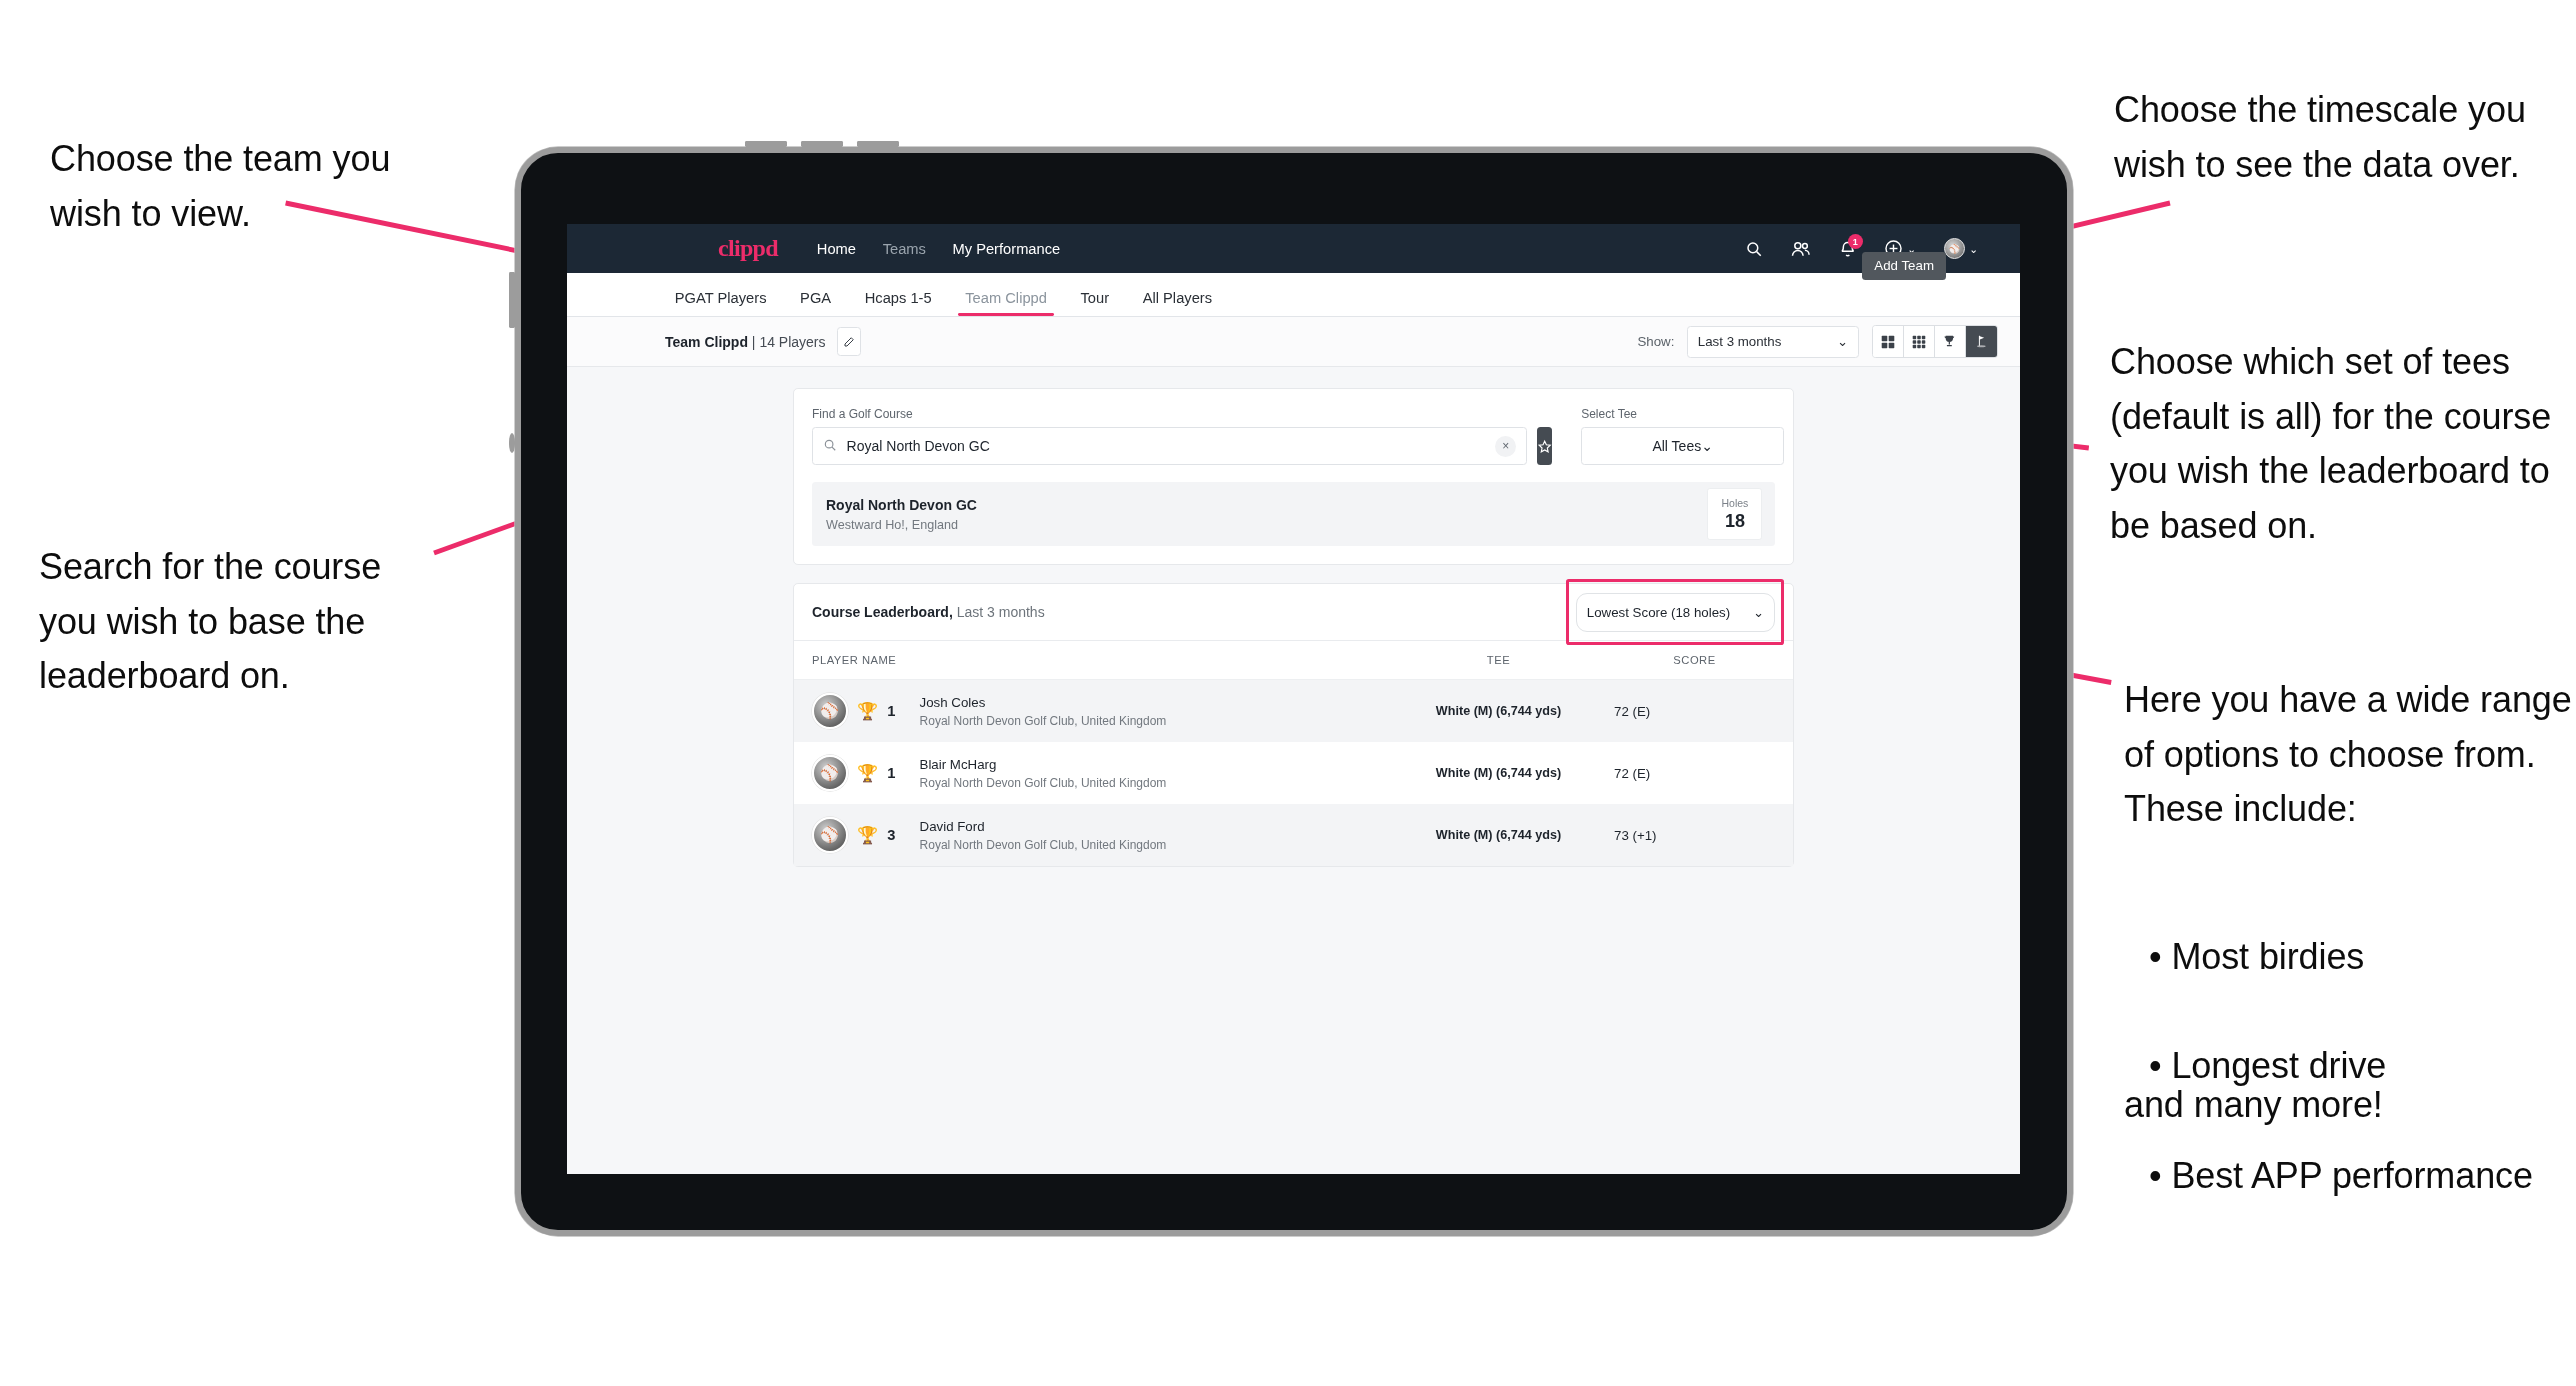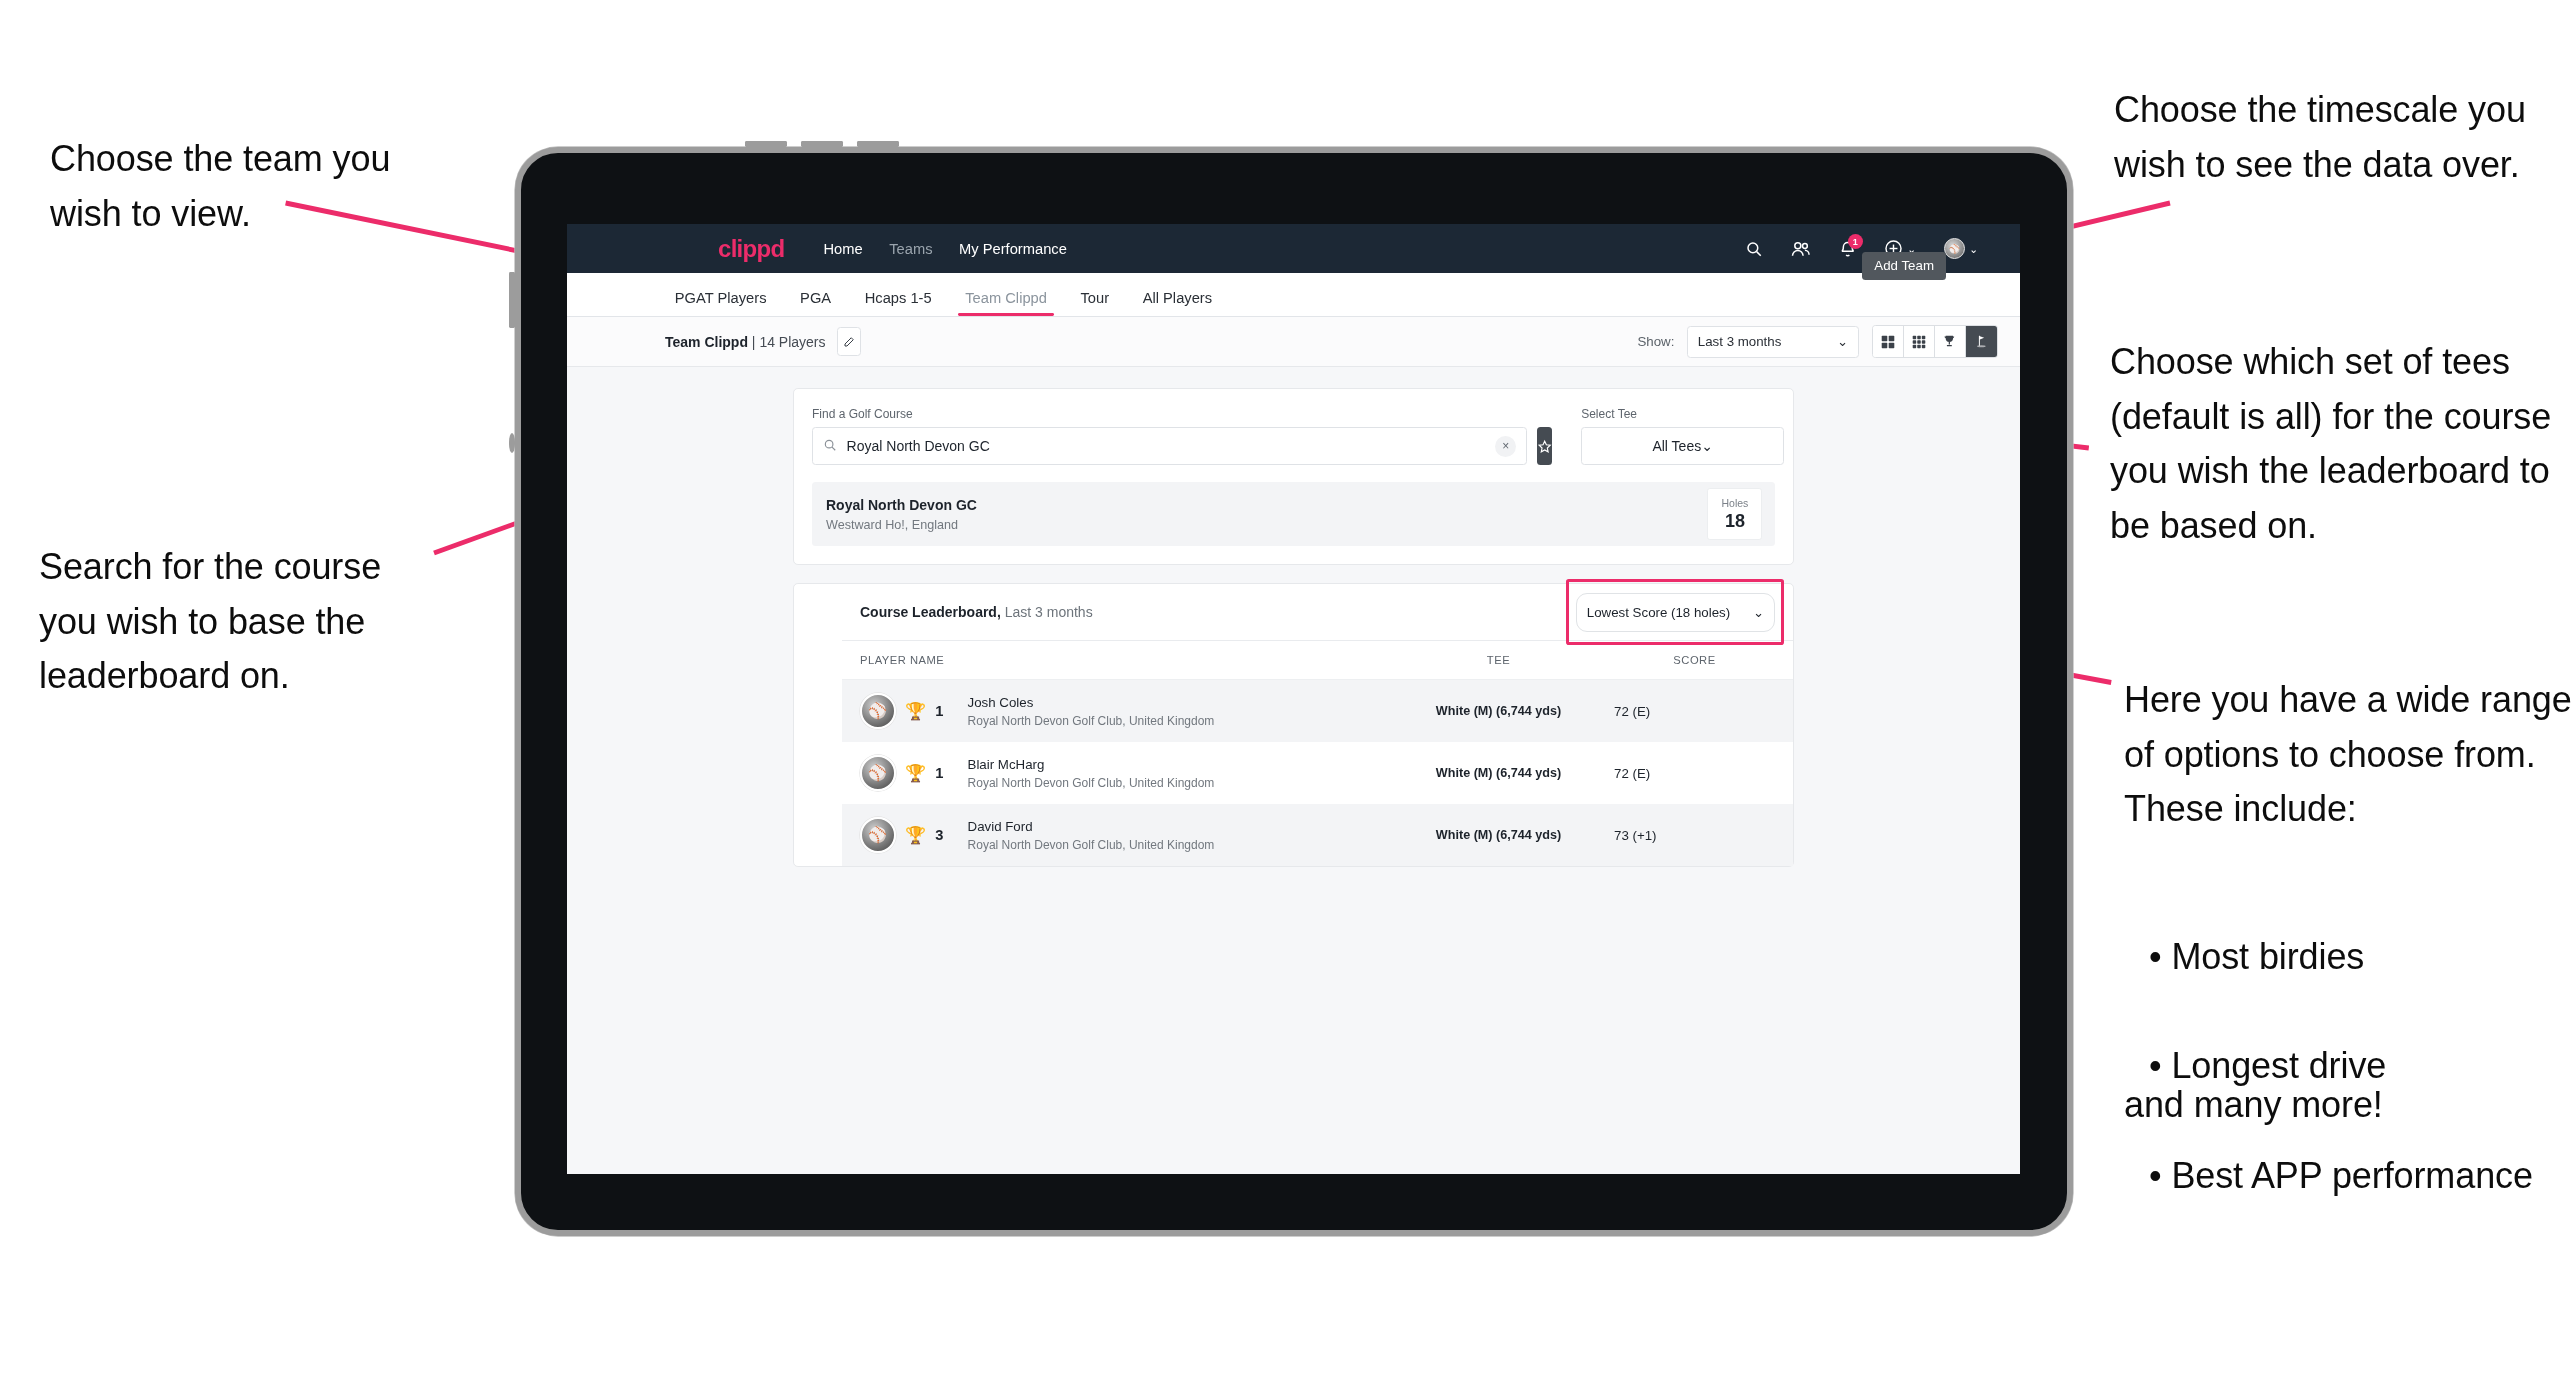--- a/index.html
+++ b/index.html
@@ -51,21 +51,21 @@
 
   
   .navbar {
     height: 49px; background:#1c2835;
     display:flex; align-items:center;
     padding: 0 42px 0 0;
     position: relative;
   }
   .brand {
     color:#ec2c6a; font-size: 24px; font-weight: 700;
-    font-family:Liberation Sans, sans-serif;
+    font-family:Liberation Serif, serif;
     margin-left: 151px; letter-spacing: -0.7px;
   }
   .nav-links { display:flex; gap: 26.6px; margin-left: 39px; }
   .nav-link { color:#ffffff; font-size: 14.7px; }
   .nav-link.dim { color:#9aa4ad; }
   .nav-right { margin-left:auto; display:flex; align-items:center; gap: 28px; }
   .nav-ico { color:#fff; display:flex; align-items:center; position:relative; }
   .badge {
     position:absolute; top:-5.6px; right:-7px;
     background:#ec2c6a; color:#fff; font-size:9px;
@@ -134,21 +134,21 @@
     display:flex; align-items:center; justify-content:center;
     border-right:0.7px solid #dcdfe3; color:#3b4149;
   }
   .vt:last-child { border-right:none; }
   .vt.active { background:#454b52; color:#ffffff; }
 
   
   .content { padding: 21px 0 0 0; }
   .card {
     width: 1001px; margin: 0 auto;
-    background:#fff; border:0.7px solid #e6e8eb; border-radius:4.9px;padding-left:48px;
+    background:#fff; border:0.7px solid #e6e8eb; border-radius:4.9px;
   }
   .search-card { padding: 18px 18px 18px 18px; }
   .field-row { display:flex; gap: 0; align-items:flex-end; }
   .field { display:flex; flex-direction:column; }
   .field-label { font-size:12px; color:#5e656d; margin-bottom:6.3px; }
   .search-input-wrap {
     width: 715px; height:38px; border:0.7px solid #dfe2e6; border-radius:3.5px;
     display:flex; align-items:center; padding: 0 9.8px; background:#fff;
   }
   .search-input-wrap .txt { font-size:14px; color:#1d232b; margin-left:9.8px; flex:1; }

